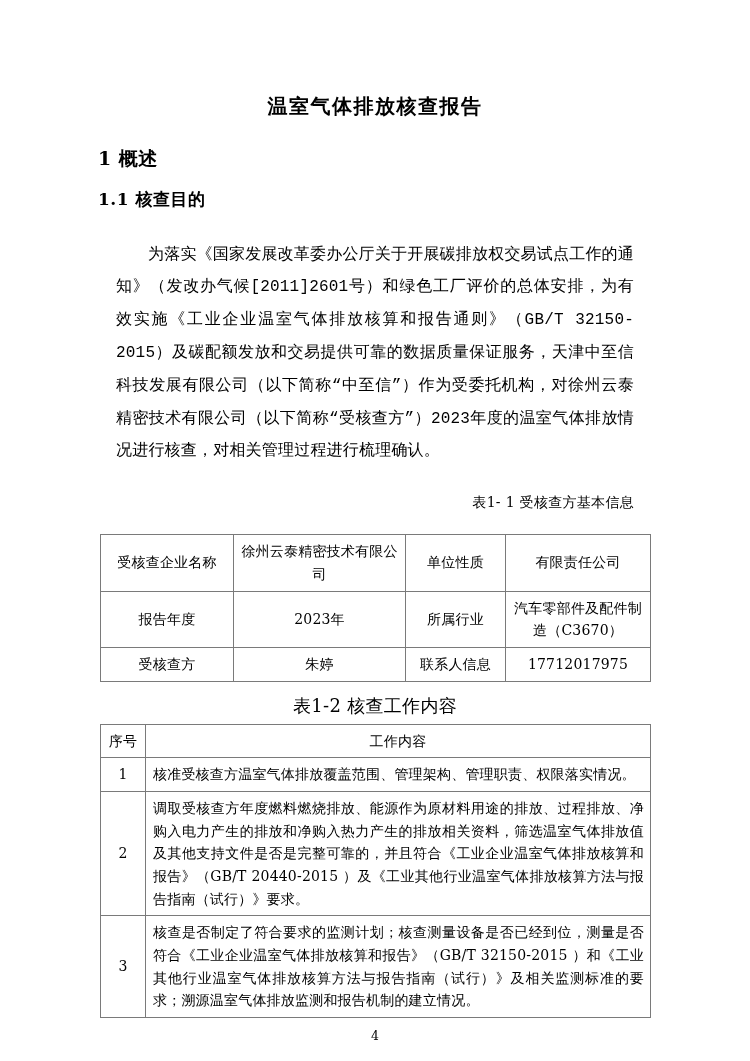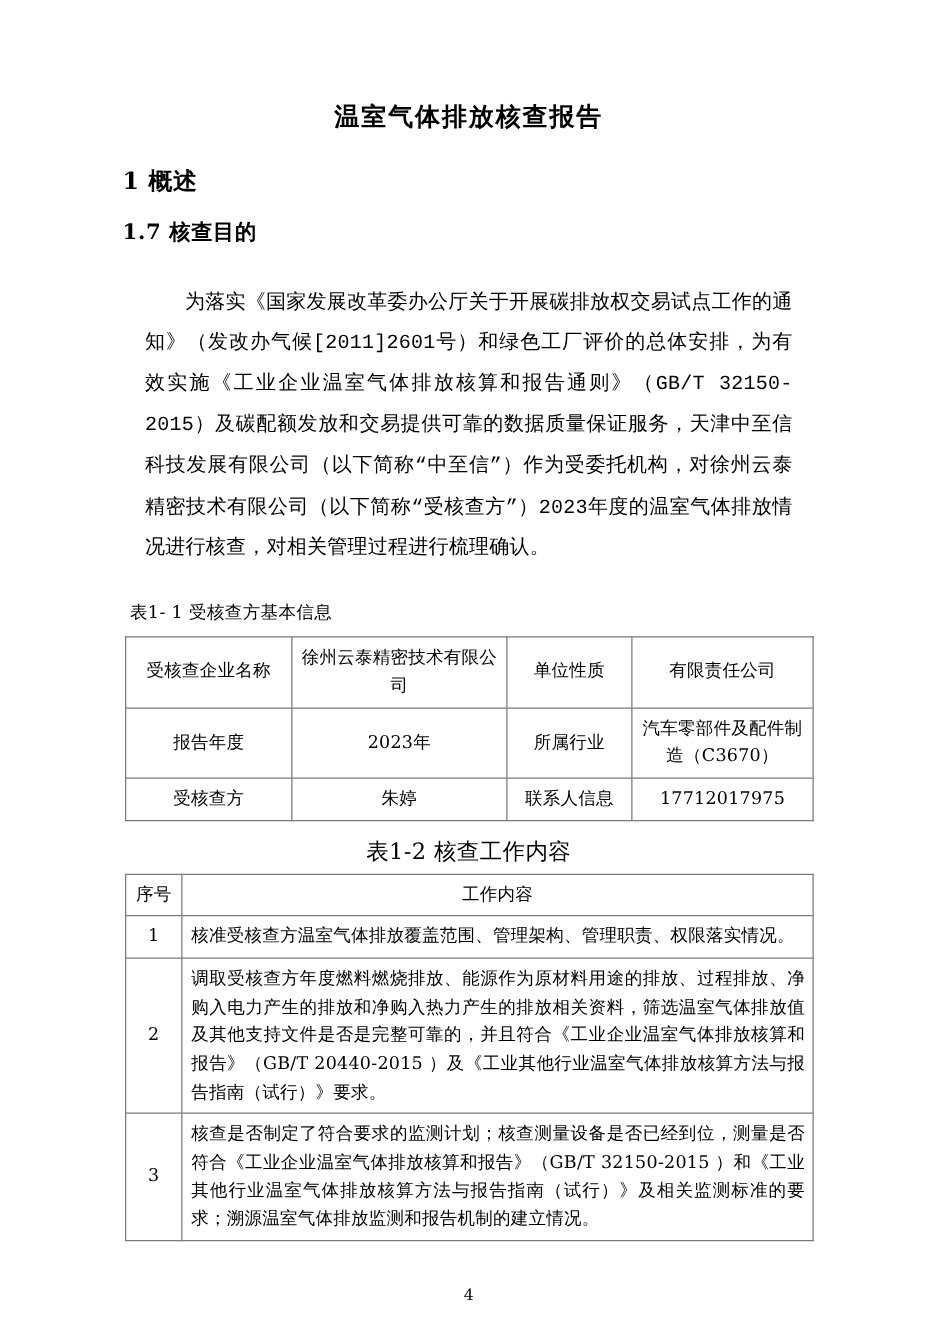--- a/index.html
+++ b/index.html
@@ -16,21 +16,21 @@
     overflow: hidden;
   }
 
   .page {
     position: absolute;
     top: 0;
     left: 0;
     width: 750px;
     height: 1061px;
     box-sizing: border-box;
-    padding: 3px 100px;
+    padding: 16px 100px;
   }
 
   
   .doc-title {
     text-align: center;
     font-size: 20px;
     font-weight: bold;
     letter-spacing: 1.5px;
     margin: 0;
     padding-top: 78px;
@@ -69,23 +69,23 @@
     padding-top: 12px;
     letter-spacing: 0.2px;
     font-family: Liberation Mono, monospace;
   }
   .body-para.tight {
     padding-top: 2px;
   }
 
   
   .table-caption {
-    text-align: left;
+    text-align: right;
     font-size: 14px;
-    margin: 4px;
+    margin: 16px;
     padding-top: 10px;
     padding-bottom: 6px;
     letter-spacing: 0.3px;
   }
   .table-caption-2 {
     text-align: center;
     font-size: 18px;
     margin: 0;
     padding-top: 12px;
     padding-bottom: 6px;
@@ -144,21 +144,21 @@
 </style>
 </head>
 <body>
 
 <div class="page">
 
   <h1 class="doc-title">温室气体排放核查报告</h1>
 
   <h2 class="h1">1 概述</h2>
 
-  <h3 class="h2">1.7 核查目的</h3>
+  <h3 class="h2">1.1 核查目的</h3>
 
   <p class="body-para">为落实《国家发展改革委办公厅关于开展碳排放权交易试点工作的通知》（发改办气候[2011]2601号）和绿色工厂评价的总体安排，为有效实施《工业企业温室气体排放核算和报告通则》（GB/T 32150-2015）及碳配额发放和交易提供可靠的数据质量保证服务，天津中至信科技发展有限公司（以下简称“中至信”）作为受委托机构，对徐州云泰精密技术有限公司（以下简称“受核查方”）2023年度的温室气体排放情况进行核查，对相关管理过程进行梳理确认。</p>
 
 
   <p class="table-caption">表1- 1   受核查方基本信息</p>
 
   <table class="doc-table">
     <colgroup>
       <col class="t1-c0">
         <col class="t1-c1">

